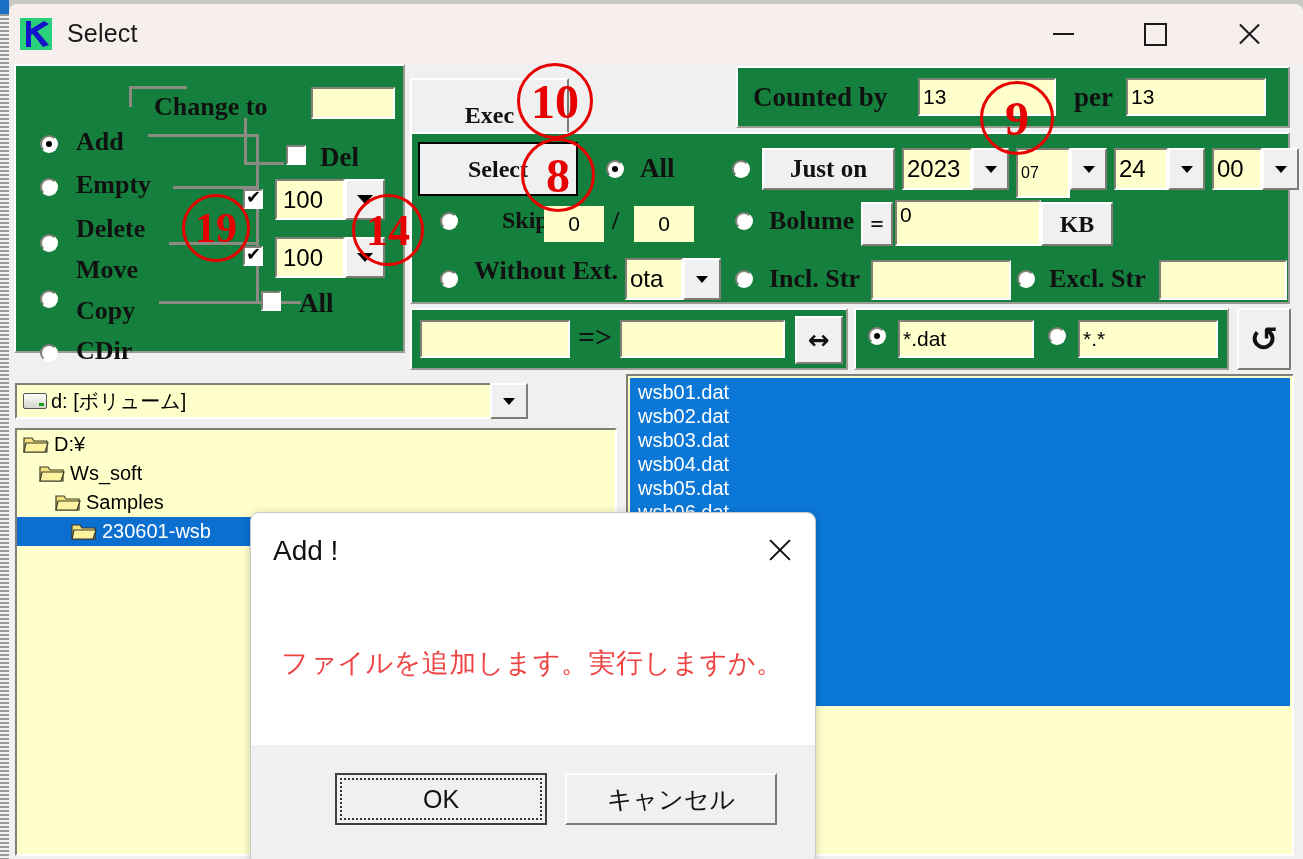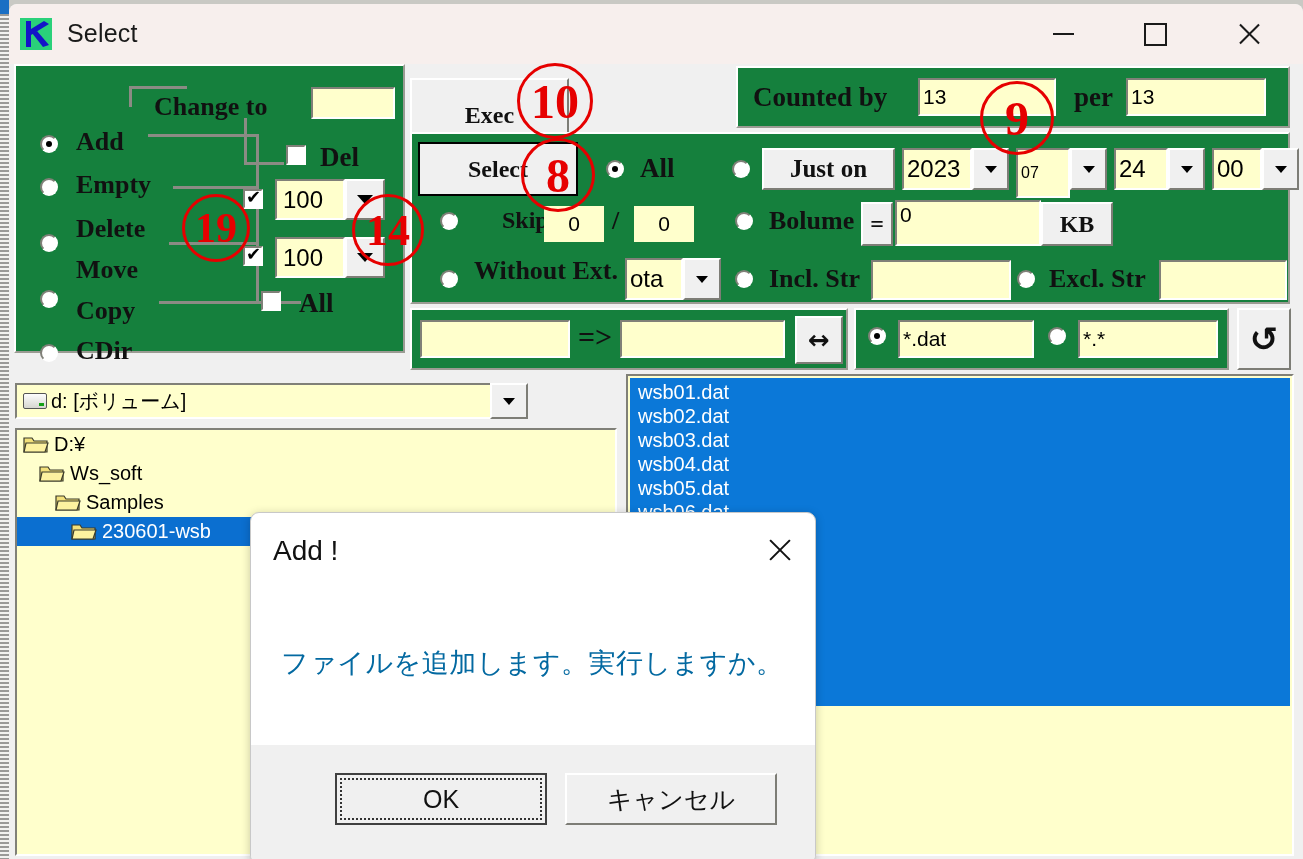--- a/index.html
+++ b/index.html
@@ -267,21 +267,21 @@
     position:absolute; right:20px; top:22px; width:30px;height:30px;
   }
   .dlg-x::before,.dlg-x::after{
     content:"";position:absolute;left:1px;top:14px;width:28px;height:2px;background:#111;
   }
   .dlg-x::before{transform:rotate(45deg);}
   .dlg-x::after{transform:rotate(-45deg);}
   .dlg-msg{
     position:absolute; left:30px; top:132px;
     font-family:"Liberation Sans", sans-serif;
-    font-size:27px; color:#0369a1; letter-spacing:0.5px;
+    font-size:27px; color:#ef4444; letter-spacing:0.5px;
   }
   .dlg-footer{
     position:absolute;left:0;right:0;bottom:0;height:118px;background:#f0f0f0;
   }
   .dlg-btn{
     position:absolute;
     background:#f0f0f0;
     border:2px solid;
     border-color:#ffffff #7d7d76 #7d7d76 #ffffff;
     box-sizing:border-box;

